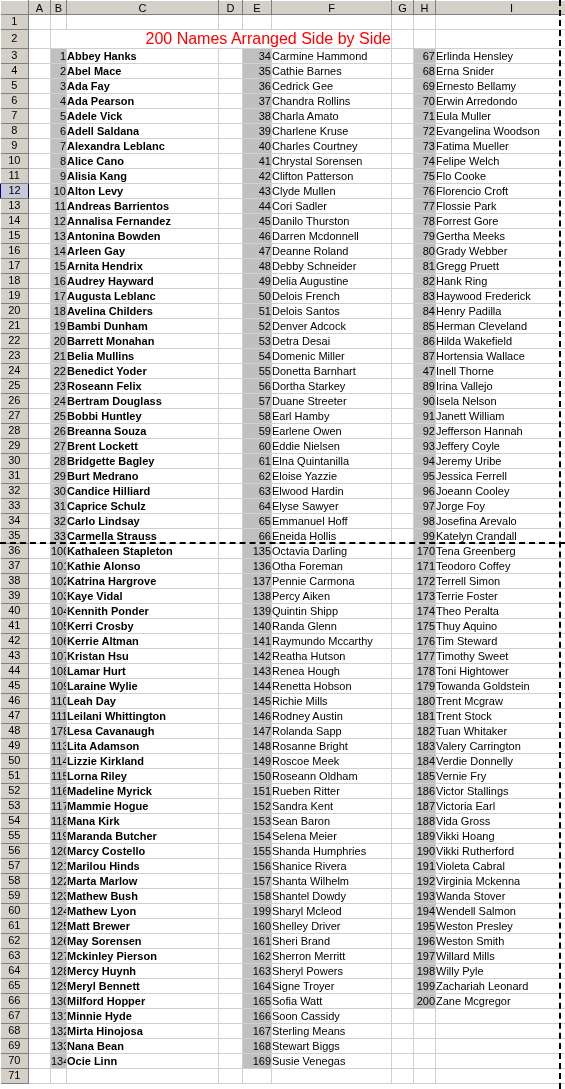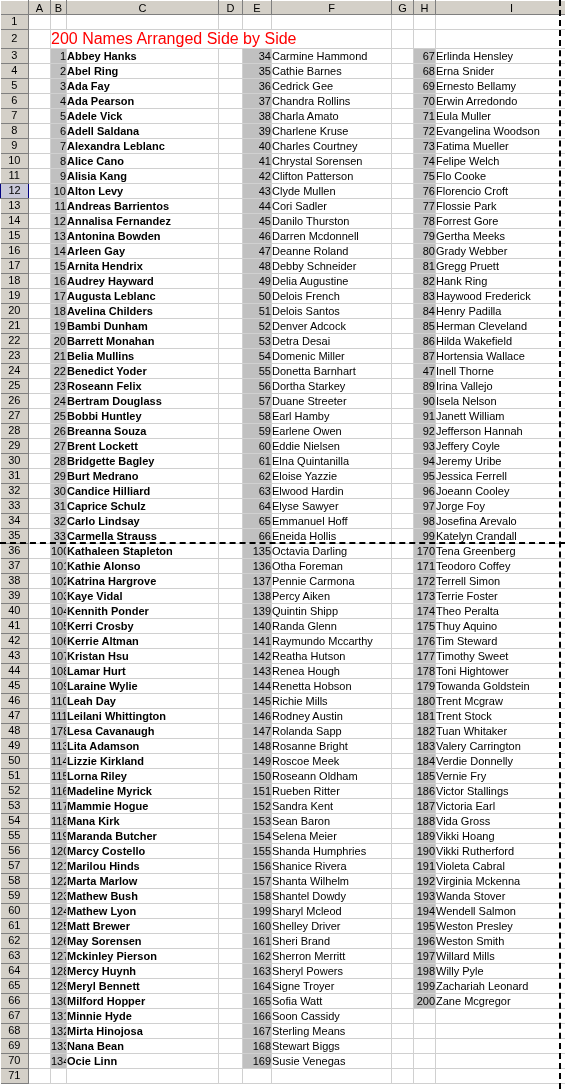--- a/index.html
+++ b/index.html
@@ -93,21 +93,21 @@
   td.name.bold{font-weight:bold;}
   td.empty{background:#ffffff;}
 
   
   td.title{
     color:#ff0000;
     font-weight:bold;
     font-size:16px;
     letter-spacing:0px;
     padding-left:4px;
-    text-align:left;
+    text-align:right;
     border-right:1px solid #d0d0d0;
     border-bottom:1px solid #d0d0d0;
     white-space:nowrap;
   }
 
   
   .pagebreak{
     position:absolute;
     left:0;
     height:0;
@@ -189,21 +189,21 @@
           <td class="cell num">34</td>
           <td class="cell name">Carmine Hammond</td>
           <td class="cell empty"></td>
           <td class="cell num">67</td>
           <td class="cell name">Erlinda Hensley</td>
         </tr>
         <tr style="height: 14.85px;">
           <td class="rowhead">4</td>
           <td class="cell empty"></td>
           <td class="cell num">2</td>
-          <td class="cell name bold">Abel Ring</td>
+          <td class="cell name bold">Abel Mace</td>
           <td class="cell empty"></td>
           <td class="cell num">35</td>
           <td class="cell name">Cathie Barnes</td>
           <td class="cell empty"></td>
           <td class="cell num">68</td>
           <td class="cell name">Erna Snider</td>
         </tr>
         <tr style="height: 14.85px;">
           <td class="rowhead">5</td>
           <td class="cell empty"></td>

